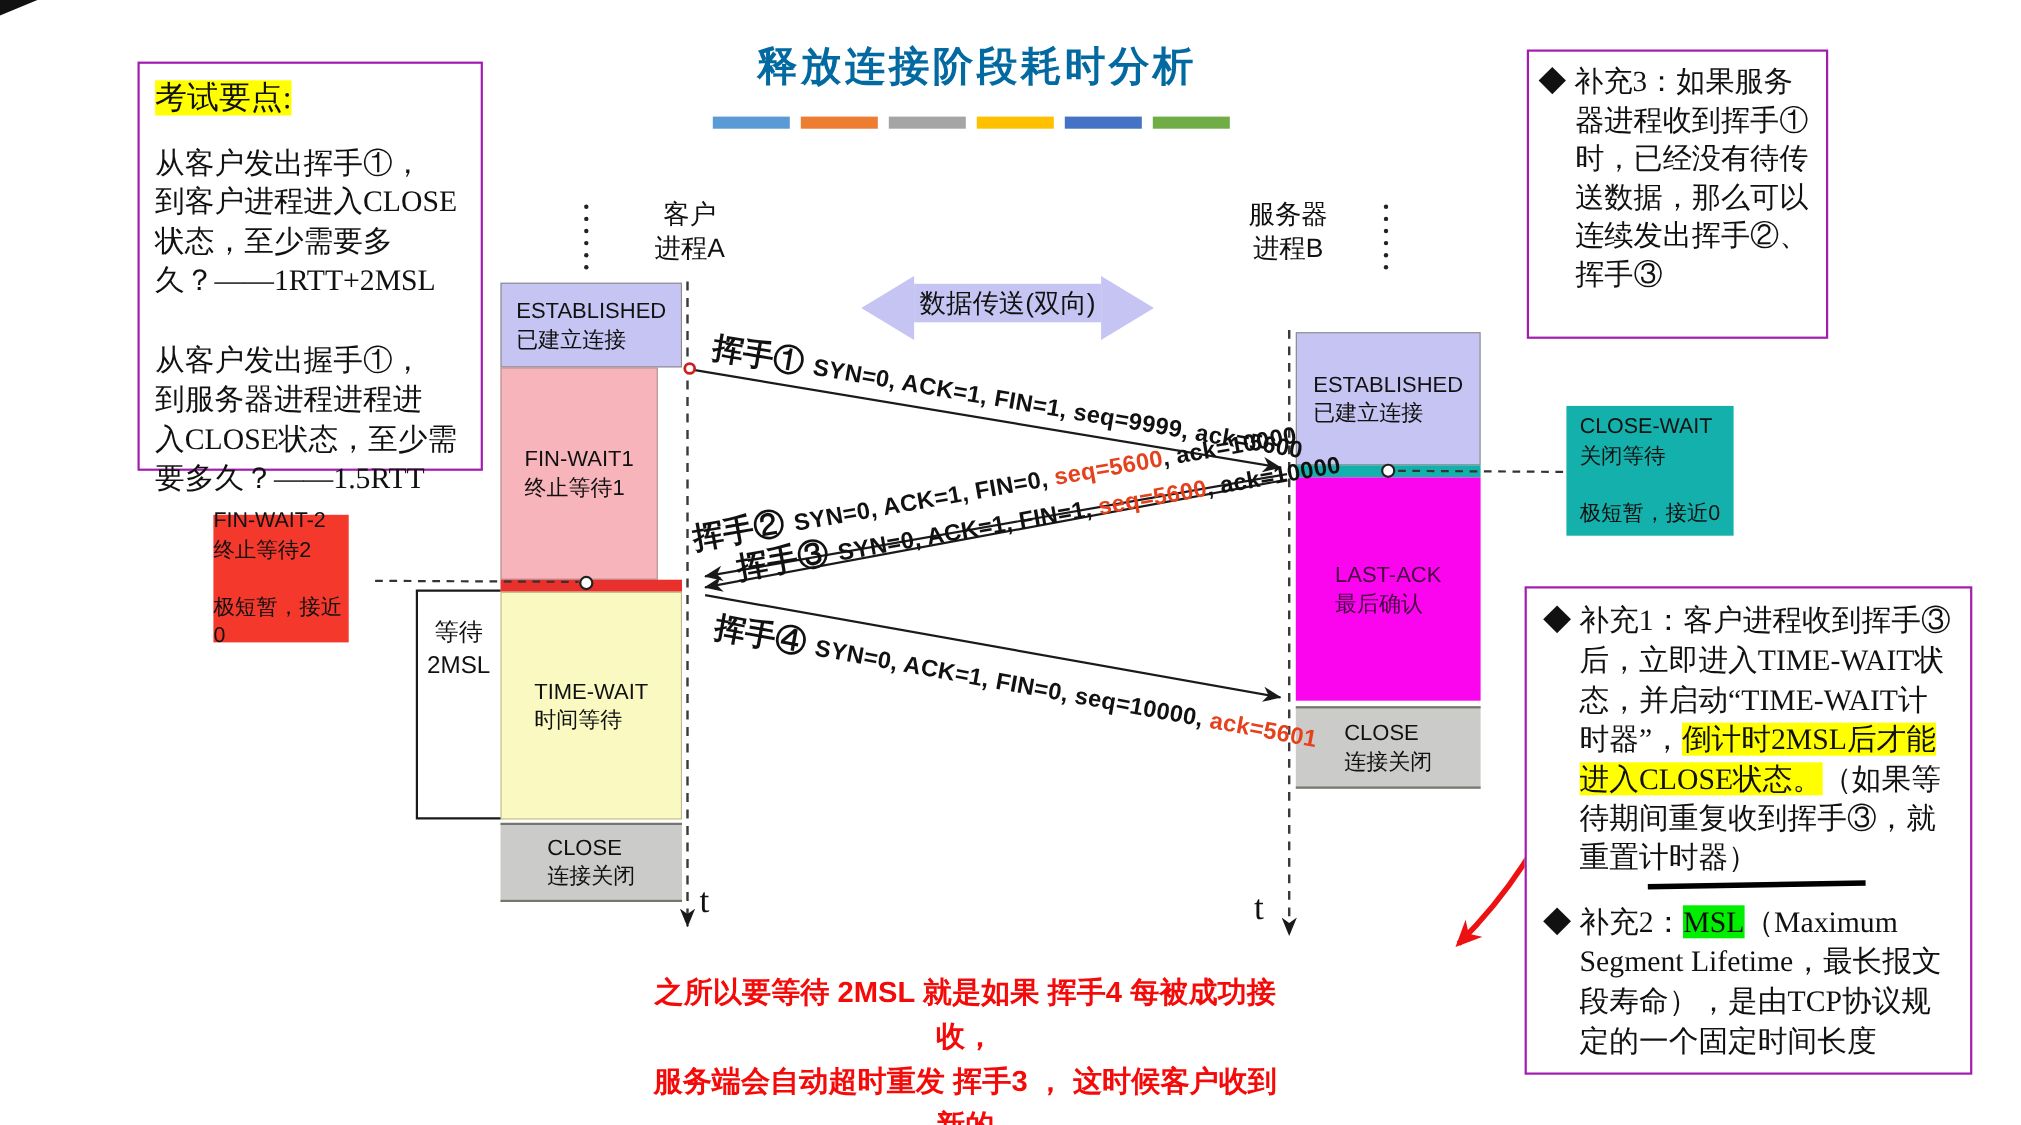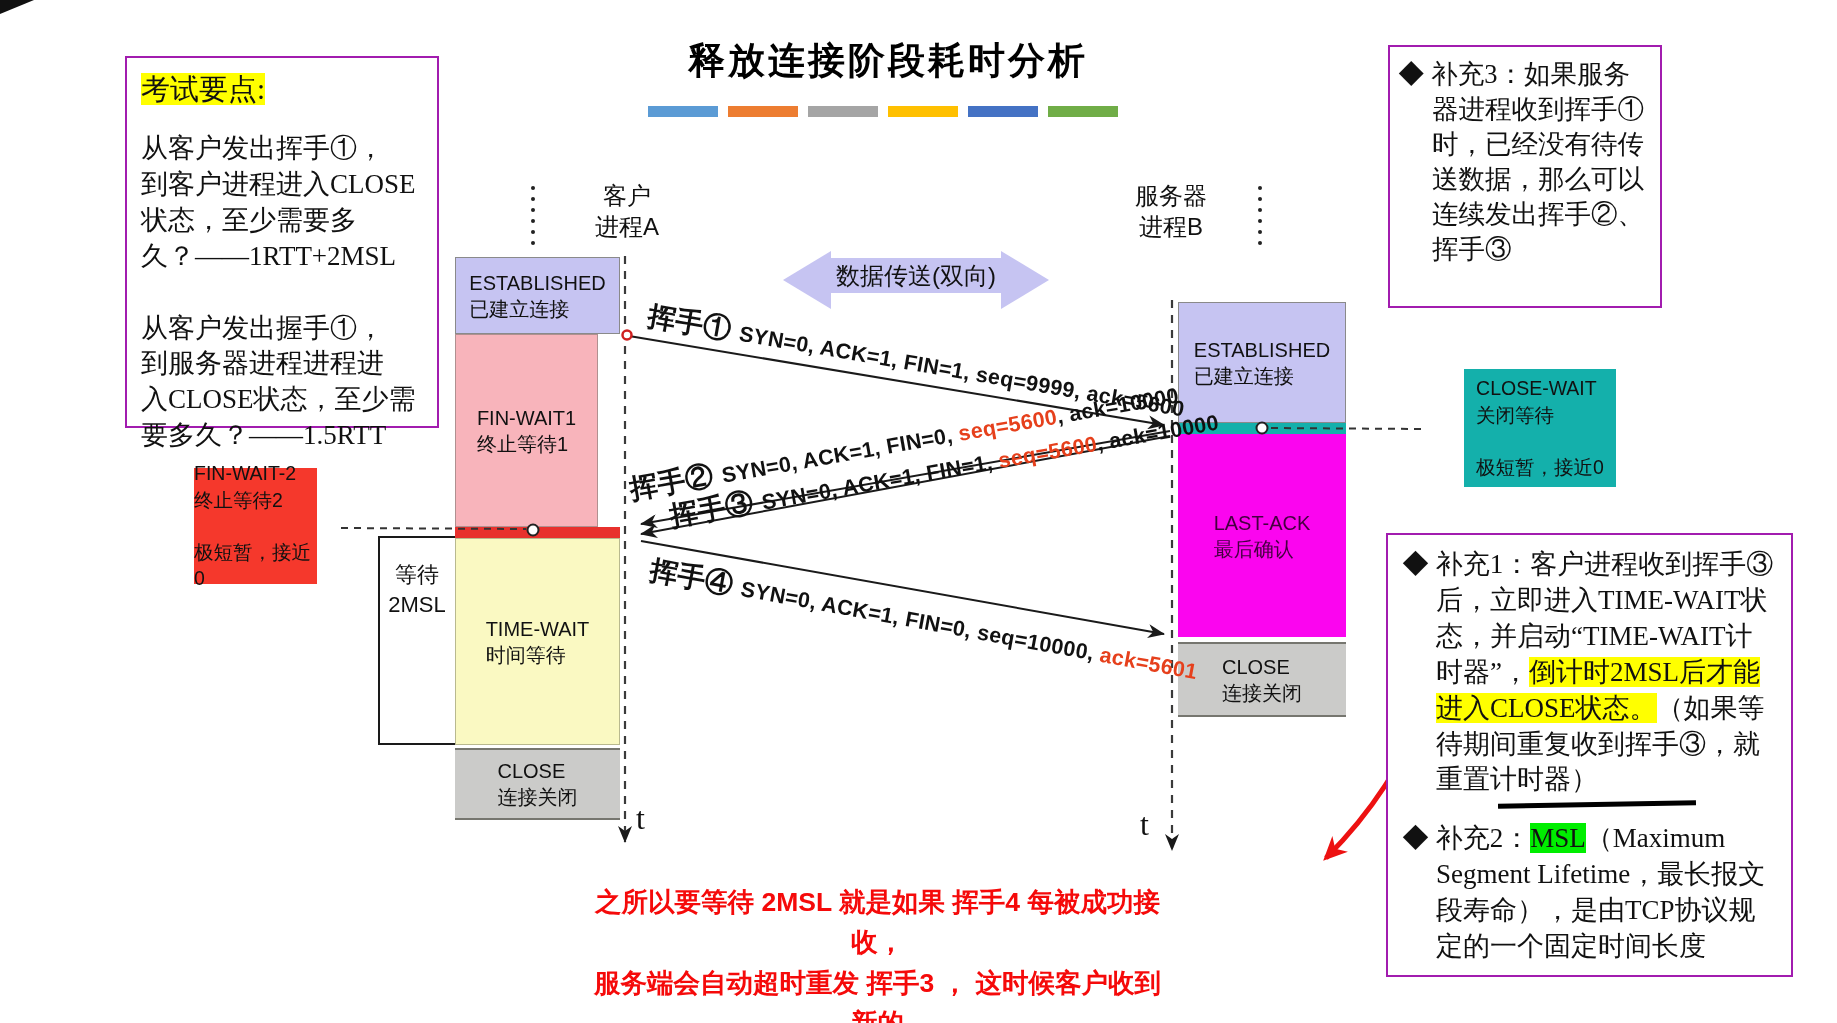--- a/index.html
+++ b/index.html
@@ -4,21 +4,21 @@
 <style>
   html,body{margin:0;padding:0;background:#fff;}
   #stage{position:relative;width:1837px;height:1023px;background:#fff;overflow:hidden;
          font-family:"Liberation Sans",sans-serif;color:#111;}
   .abs{position:absolute;}
   .pre{white-space:pre-line;}
   .ctr{display:flex;align-items:center;justify-content:center;text-align:left;}
 
   
   .title{left:598px;top:36px;width:580px;text-align:center;font-size:37px;font-weight:bold;
-         color:#000000;letter-spacing:3px;}
+         color:#0369a1;letter-spacing:3px;}
   .bars{left:648px;top:106px;display:flex;gap:10px;}
   .bar{width:70px;height:11px;}
 
   
   .obox{border:2px solid #a21caf;background:#fff;box-sizing:border-box;
         font-family:"Liberation Serif",serif;}
   .exam{left:125px;top:56px;width:314px;height:372px;padding:12px 14px;font-size:27px;line-height:1.33;}
   .exam .hd{background:#FFFF00;font-size:29px;}
   .exam .q{margin-top:22px;}
   .exam .q2{margin-top:36px;}
@@ -43,21 +43,21 @@
   .c-tw{left:455px;top:538px;width:165px;height:207px;background:#FAF9C2;border:1px solid #b9b98f;}
   .c-close{left:455px;top:748px;width:165px;height:72px;background:#CBCBC9;
            border-top:2px solid #76766f;border-bottom:2px solid #76766f;}
   .s-est{left:1178px;top:302px;width:168px;height:121px;background:#C6C4F2;border:1px solid #8a8a8a;}
   .s-strip{left:1178px;top:423px;width:168px;height:11px;background:#14B0AB;}
   .s-la{left:1178px;top:434px;width:168px;height:203px;background:#FB05EF;color:#44003f;}
   .s-close{left:1178px;top:642px;width:168px;height:75px;background:#CBCBC9;
            border-top:2px solid #76766f;border-bottom:2px solid #76766f;}
 
   .fw2{left:194px;top:468px;width:123px;height:116px;background:#F5382C;font-size:19.5px;line-height:1.35;}
-  .cwb{left:1464px;top:369px;width:152px;height:118px;background:#14B0AB;font-size:19.5px;line-height:1.35;}
+  .cwb{left:1424px;top:369px;width:152px;height:118px;background:#14B0AB;font-size:19.5px;line-height:1.35;}
   .wait2msl{left:382px;top:560px;width:70px;text-align:center;font-size:22px;line-height:1.35;}
 
   
   .dt-rect{left:831px;top:258px;width:170px;height:35px;background:#C6C4F2;font-size:24px;}
   .dt-tl{left:783px;top:251px;width:0;height:0;border-top:29px solid transparent;
          border-bottom:29px solid transparent;border-right:48px solid #C6C4F2;}
   .dt-tr{left:1001px;top:251px;width:0;height:0;border-top:29px solid transparent;
          border-bottom:29px solid transparent;border-left:48px solid #C6C4F2;}
 
   

